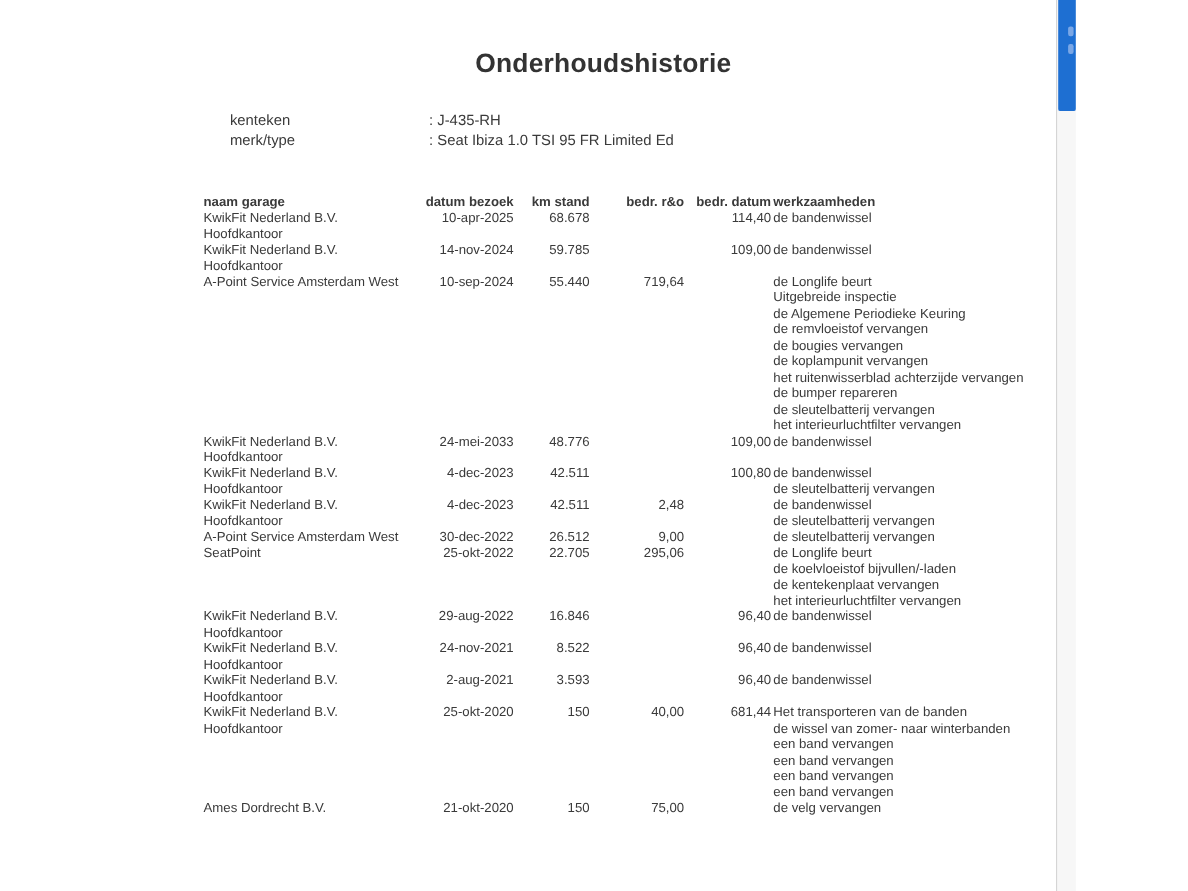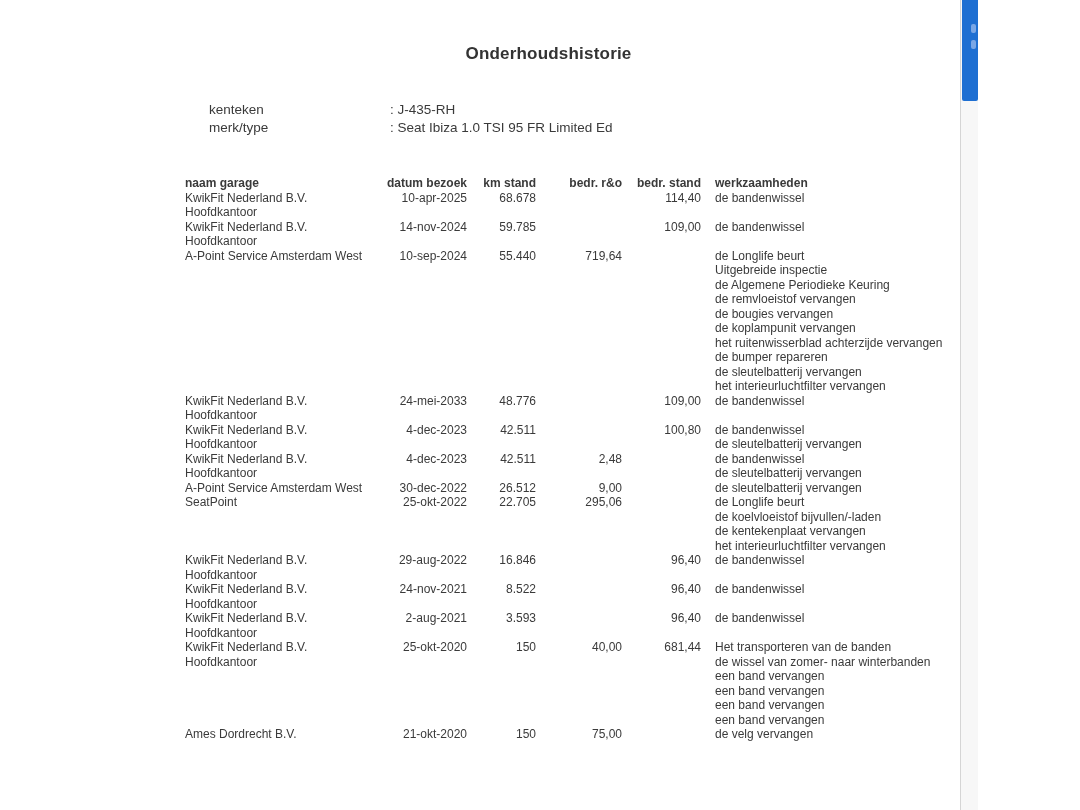--- a/index.html
+++ b/index.html
@@ -7,21 +7,21 @@
     width:1080px;height:810px;position:relative;overflow:hidden;
     background:#ffffff;
     font-family:"Liberation Sans", sans-serif;
     color:#3a3a3a;
   }
   .doc{
     position:absolute;left:167px;top:0;width:763px;
   }
   .title{
     position:absolute;top:44px;left:0;width:763px;
-    text-align:center;font-size:17px;font-weight:bold;color:#333;
+    text-align:center;font-size:24px;font-weight:bold;color:#333;
     margin:0;letter-spacing:.2px;
   }
   .info{
     position:absolute;top:101px;left:0;width:763px;
     font-size:13.5px;line-height:18px;
   }
   .info-row{display:flex;padding-left:42px;}
   .info-label{width:181px;flex:0 0 181px;}
   .info-value{flex:1;}
   .mtable{
@@ -29,21 +29,21 @@
     font-size:12px;line-height:14.5px;
   }
   .trow{display:flex;align-items:flex-start;}
   .thead .cell{font-weight:bold;}
   .cell{flex:0 0 auto;}
   .c-garage{width:193px;}
   .c-datum{width:89px;text-align:right;}
   .c-km{width:69px;text-align:right;}
   .c-ro{width:86px;text-align:right;}
   .c-banden{width:79px;text-align:right;}
-  .c-werk{width:233px;margin-left:14px;text-align:justify;}
+  .c-werk{width:233px;margin-left:2px;text-align:justify;}
   .g-line{white-space:nowrap;}
   .w-item{text-align:justify;}
   
   .scroll-track{
     position:absolute;top:0;bottom:0;left:960px;width:18px;
     background:#f7f7f7;border-left:1px solid #d5d5d5;box-sizing:border-box;
   }
   .scroll-thumb{
     position:absolute;top:0;left:1px;width:16px;height:101px;
     border-radius:0 0 2px 2px;
@@ -69,21 +69,21 @@
         <span class="info-label">merk/type</span>
         <span class="info-value">: Seat Ibiza 1.0 TSI 95 FR Limited Ed</span>
       </div>
     </div>
   <div class="mtable">
     <div class="trow thead">
         <div class="cell c-garage">naam garage</div>
         <div class="cell c-datum">datum bezoek</div>
         <div class="cell c-km">km stand</div>
         <div class="cell c-ro">bedr. r&amp;o</div>
-        <div class="cell c-banden">bedr. stand</div>
+        <div class="cell c-banden">bedr. datum</div>
         <div class="cell c-werk">werkzaamheden</div>
       </div>
     <div>
         <div class="trow">
           <div class="cell c-garage">
             <div class="g-line">KwikFit Nederland B.V.</div>
             <div class="g-line">Hoofdkantoor</div>
           </div>
           <div class="cell c-datum">10-apr-2025</div>
           <div class="cell c-km">68.678</div>

